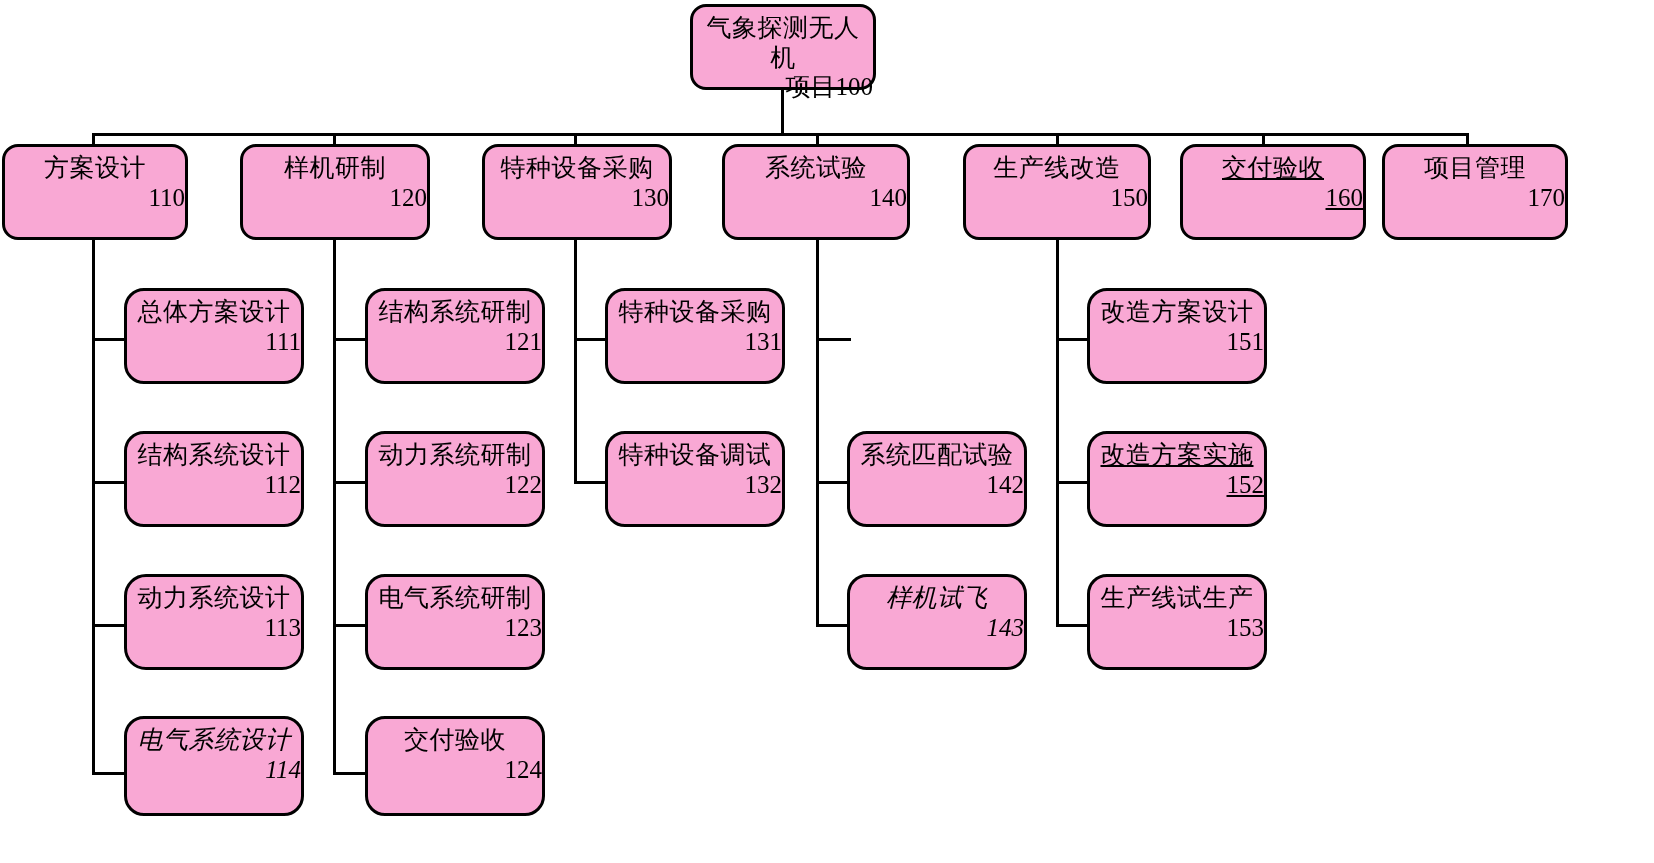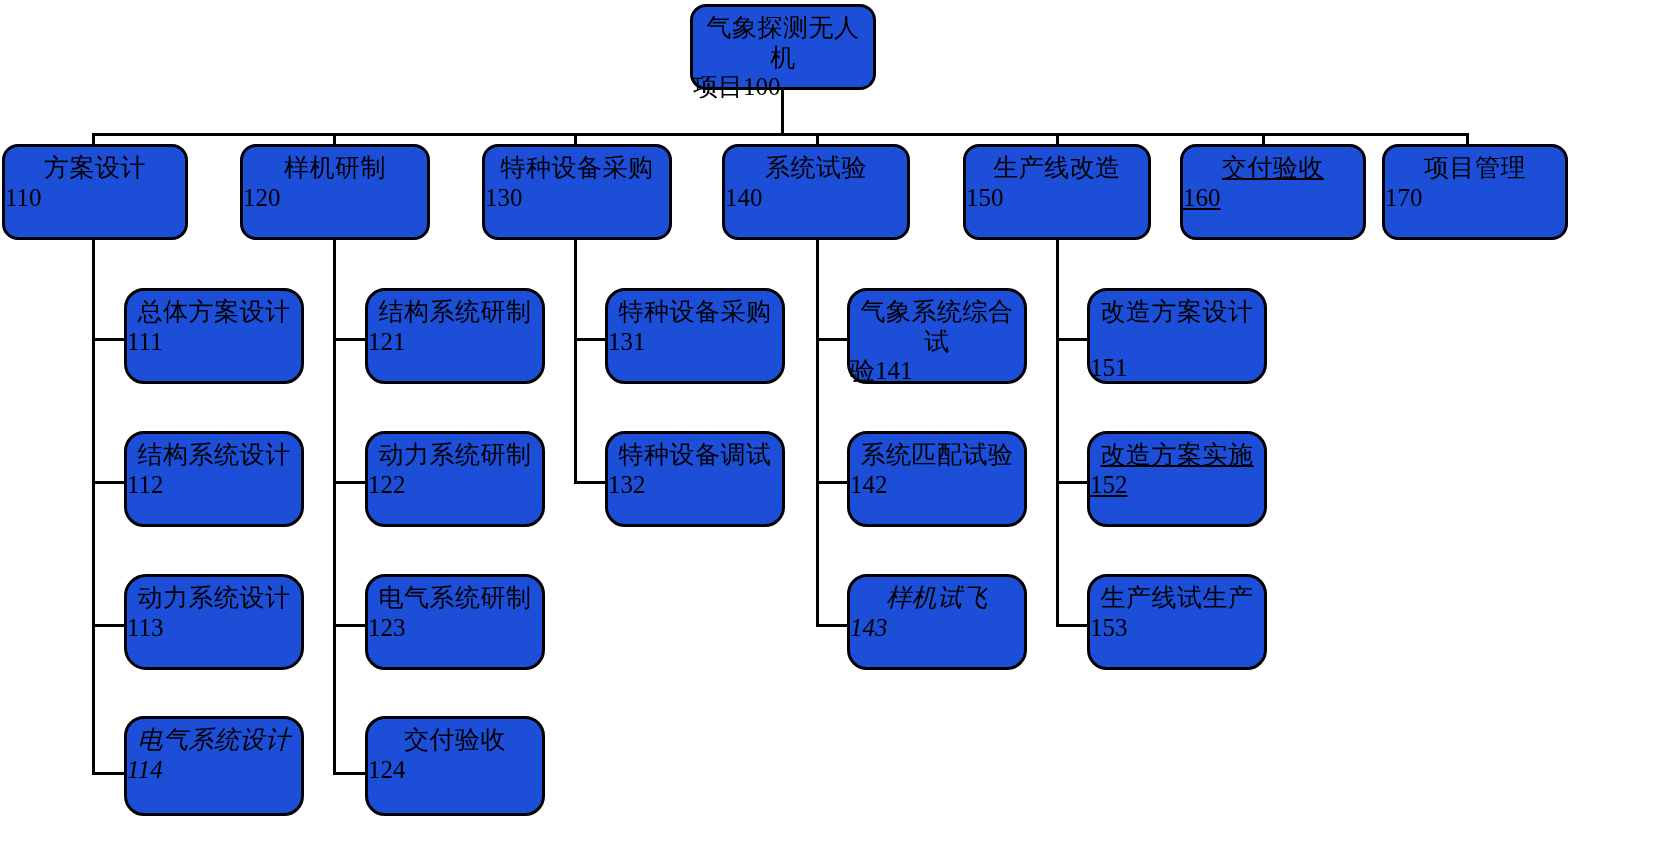--- a/index.html
+++ b/index.html
@@ -14,21 +14,21 @@
     height:863px;
     background:#fff;
     overflow:hidden;
   }
   
   .node{
     position:absolute;
     box-sizing:border-box;
     border:3.2px solid #000;
     border-radius:18px;
-    background:#1d4ed8;
+    background:#f9a8d4;
     display:flex;
     flex-direction:column;
     align-items:center;
     justify-content:flex-start;
     padding-top:6px;
     z-index:3;
   }
   .node .ttl{
     display:block;
     width:100%;
@@ -36,21 +36,21 @@
     line-height:1.18;
     font-size:25px;
     letter-spacing:0.5px;
     white-space:pre-line;
     padding:0 6px;
     box-sizing:border-box;
   }
   .node .code{
     display:block;
     width:100%;
-    text-align:left;
+    text-align:right;
     line-height:1.2;
     font-size:25px;
   }
   .node.root{ border-radius:16px; }
   .node.lvl2{ border-radius:16px; }
   .node.lvl3{ border-radius:20px; }
 
   
   .ln{
     position:absolute;
@@ -174,39 +174,35 @@
   <div class="node lvl3" style="left:605px;top:431px;width:180px;height:96px;">
     <span class="ttl">特种设备调试</span>
     <span class="code">132</span>
   </div>
 
   <div class="ln lnv" style="left:816px;top:240px;height:387px;"></div>
   <div class="ln lnh" style="left:816px;top:338px;width:35px;"></div>
   <div class="ln lnh" style="left:816px;top:481px;width:35px;"></div>
   <div class="ln lnh" style="left:816px;top:624px;width:35px;"></div>
 
-  <div class="node lvl3" style="left:847px;top:288px;width:180px;height:96px;">
-    <span class="ttl">气象系统综合试</span>
-    <span class="code">验141</span>
-  </div>
   <div class="node lvl3" style="left:847px;top:431px;width:180px;height:96px;">
     <span class="ttl">系统匹配试验</span>
     <span class="code">142</span>
   </div>
   <div class="node lvl3" style="left:847px;top:574px;width:180px;height:96px;font-style:italic;">
     <span class="ttl">样机试飞</span>
     <span class="code">143</span>
   </div>
 
   <div class="ln lnv" style="left:1056px;top:240px;height:387px;"></div>
   <div class="ln lnh" style="left:1056px;top:338px;width:35px;"></div>
   <div class="ln lnh" style="left:1056px;top:481px;width:35px;"></div>
   <div class="ln lnh" style="left:1056px;top:624px;width:35px;"></div>
 
-  <div class="node lvl3" style="left:1087px;top:288px;width:180px;height:96px;gap:26px;">
+  <div class="node lvl3" style="left:1087px;top:288px;width:180px;height:96px;">
     <span class="ttl">改造方案设计</span>
     <span class="code">151</span>
   </div>
   <div class="node lvl3" style="left:1087px;top:431px;width:180px;height:96px;text-decoration:underline;">
     <span class="ttl">改造方案实施</span>
     <span class="code">152</span>
   </div>
   <div class="node lvl3" style="left:1087px;top:574px;width:180px;height:96px;">
     <span class="ttl">生产线试生产</span>
     <span class="code">153</span>

